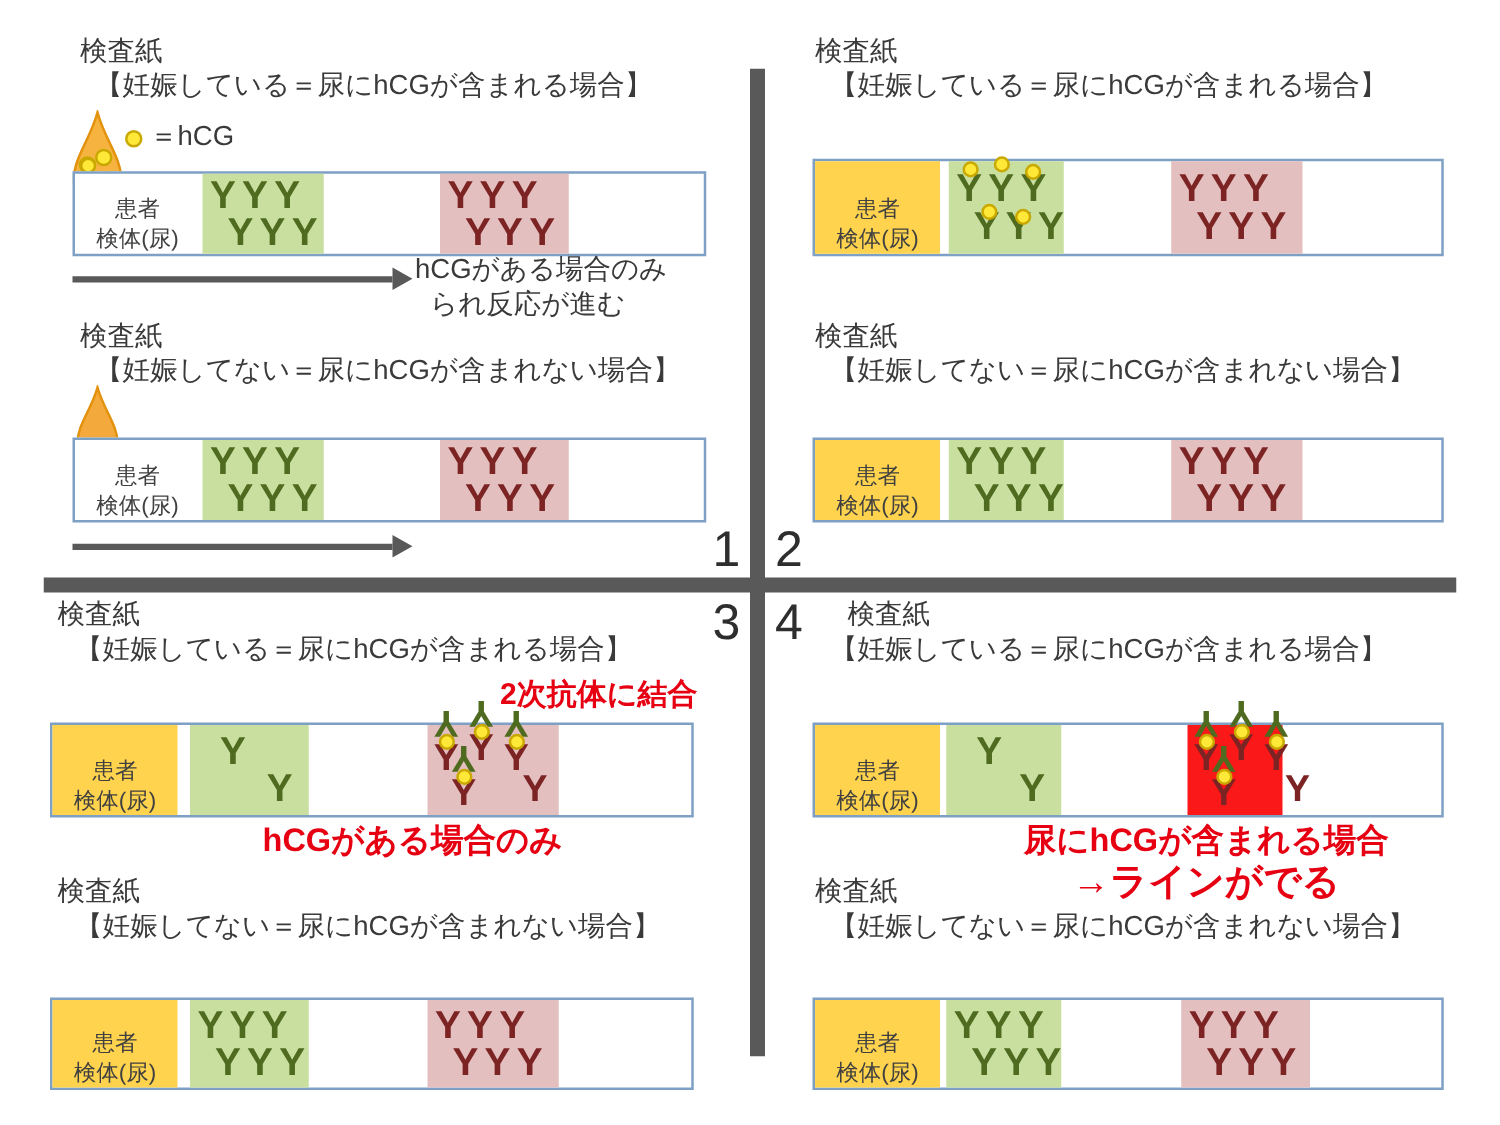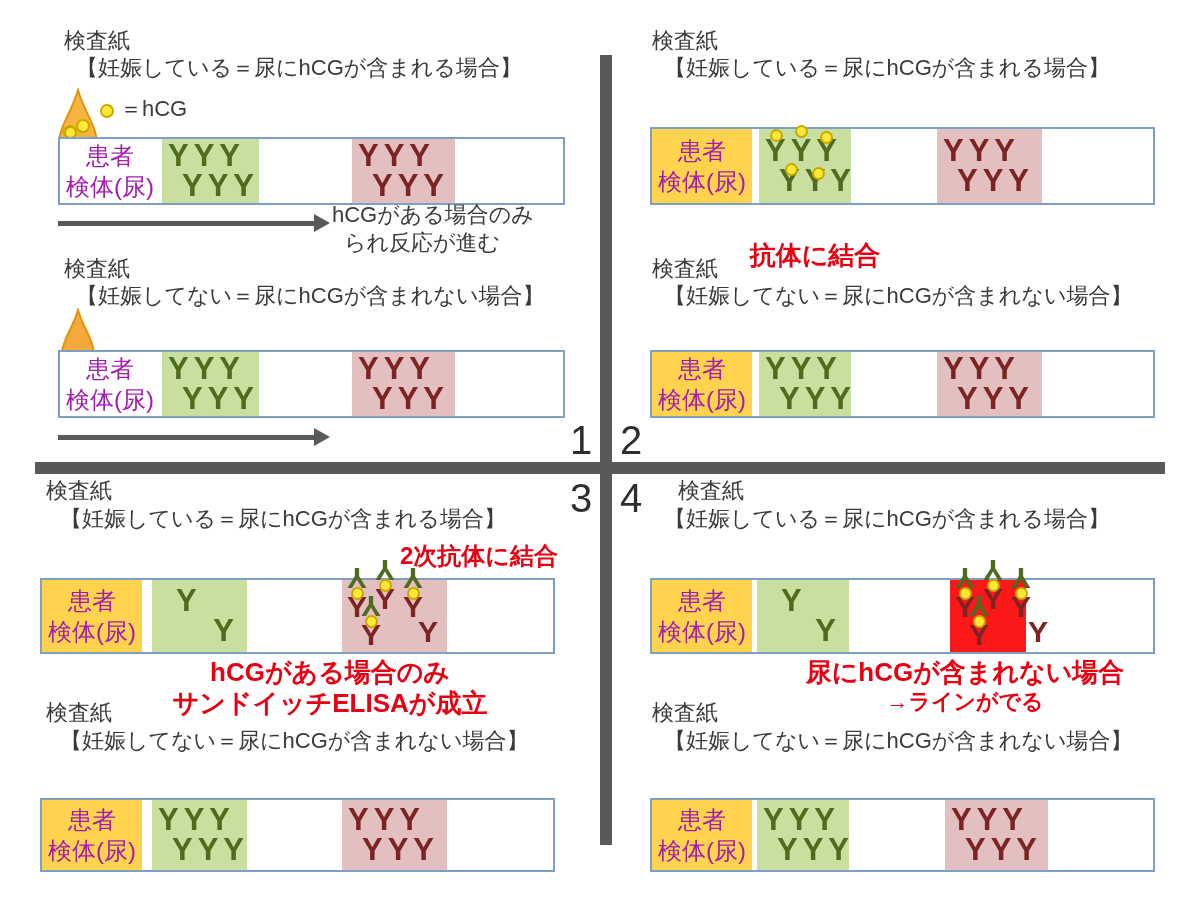--- a/index.html
+++ b/index.html
@@ -8,21 +8,21 @@
   .canvas{position:relative;width:1200px;height:900px;background:#fff;overflow:hidden}
   .abs{position:absolute}
   .t{position:absolute;color:#3a3a3a;font-size:22px;white-space:nowrap;line-height:1.2}
   .note{position:absolute;color:#e60012;font-weight:bold;white-space:nowrap;line-height:1.15}
   .num{position:absolute;font-size:40px;color:#2e2e2e}
   .divider{position:absolute;background:#595959}
   .strip{position:absolute;border:2px solid #7da0c4;background:#fff}
   .zone{position:absolute;top:0;bottom:0;display:flex;flex-direction:column;justify-content:center;overflow:visible}
   .zone.green{background:#c9dfa0}
   .zone.pink{background:#e4bfbf}
-  .sample{position:absolute;left:0;top:0;bottom:0;width:100px;display:flex;flex-direction:column;justify-content:center;align-items:center;font-size:24px;color:#a21caf;line-height:1.3;text-align:center}
+  .sample{position:absolute;left:0;top:0;bottom:0;width:100px;display:flex;flex-direction:column;justify-content:flex-end;align-items:center;font-size:18px;color:#404040;line-height:1.3;text-align:center}
   .sample.gold{background:#ffd34d}
   .ab{font-weight:bold;letter-spacing:5px;line-height:30px;font-size:31px;white-space:nowrap}
   .ab.g{color:#4e6b1f}
   .ab.r{color:#7c2424}
   .row1{margin-left:6px}
   .row2{margin-left:20px}
   .dot{position:absolute;width:13px;height:13px;border-radius:50%;background:#ffe838;border:2px solid #c9a900}
   .arrow{position:absolute;display:flex;align-items:center;height:18px}
   .arrow .shaft{height:5px;background:#595959;flex:1}
   .arrow .head{width:0;height:0;border-left:16px solid #595959;border-top:9px solid transparent;border-bottom:9px solid transparent}
@@ -127,21 +127,20 @@
       <div class="ab r row1">YYY</div>
       <div class="ab r row2">YYY</div>
     </div>
     <div class="dot" style="left:118px;top:0px"></div>
     <div class="dot" style="left:143px;top:-4px"></div>
     <div class="dot" style="left:168px;top:2px"></div>
     <div class="dot" style="left:133px;top:34px"></div>
     <div class="dot" style="left:160px;top:38px"></div>
   </div>
 
-  <div class="note" style="left:700px;top:241px;width:230px;text-align:center;font-size:26px">抗体に結合</div>
 
   <div class="t" style="left:652px;top:256px">検査紙</div>
   <div class="t" style="left:664px;top:283px">【妊娠してない＝尿にhCGが含まれない場合】</div>
 
   <div class="strip" style="left:650px;top:350px;width:505px;height:68px">
     <div class="sample gold">
       <div>患者</div>
       <div>検体(尿)</div>
     </div>
     <div class="zone green" style="left:107px;width:92px">
@@ -186,21 +185,20 @@
     </div>
     <div class="complex" style="left:314px;top:14px">
       <span class="y2">Y</span>
       <span class="cdot"></span>
       <span class="y1">Y</span>
     </div>
     <div class="singleY" style="left:376px;top:40px">Y</div>
   </div>
 
   <div class="note" style="left:110px;top:658px;width:440px;text-align:center;font-size:26px">hCGがある場合のみ</div>
-  <div class="note" style="left:110px;top:689px;width:440px;text-align:center;font-size:26px">サンドイッチELISAが成立</div>
 
   <div class="t" style="left:46px;top:700px">検査紙</div>
   <div class="t" style="left:60px;top:728px">【妊娠してない＝尿にhCGが含まれない場合】</div>
 
   <div class="strip" style="left:40px;top:798px;width:515px;height:74px">
     <div class="sample gold">
       <div>患者</div>
       <div>検体(尿)</div>
     </div>
     <div class="zone green" style="left:110px;width:95px">
@@ -242,22 +240,22 @@
       <span class="y1">Y</span>
     </div>
     <div class="complex" style="left:312px;top:14px">
       <span class="y2">Y</span>
       <span class="cdot"></span>
       <span class="y1">Y</span>
     </div>
     <div class="singleY" style="left:376px;top:40px">Y</div>
   </div>
 
-  <div class="note" style="left:770px;top:658px;width:390px;text-align:center;font-size:26px">尿にhCGが含まれない場合</div>
-  <div class="note" style="left:770px;top:689px;width:390px;text-align:center;font-size:22px">→ラインがでる</div>
+  <div class="note" style="left:770px;top:658px;width:390px;text-align:center;font-size:26px">尿にhCGが含まれる場合</div>
+  <div class="note" style="left:770px;top:689px;width:390px;text-align:center;font-size:30px">→ラインがでる</div>
 
   <div class="t" style="left:652px;top:700px">検査紙</div>
   <div class="t" style="left:664px;top:728px">【妊娠してない＝尿にhCGが含まれない場合】</div>
 
   <div class="strip" style="left:650px;top:798px;width:505px;height:74px">
     <div class="sample gold">
       <div>患者</div>
       <div>検体(尿)</div>
     </div>
     <div class="zone green" style="left:105px;width:92px">

